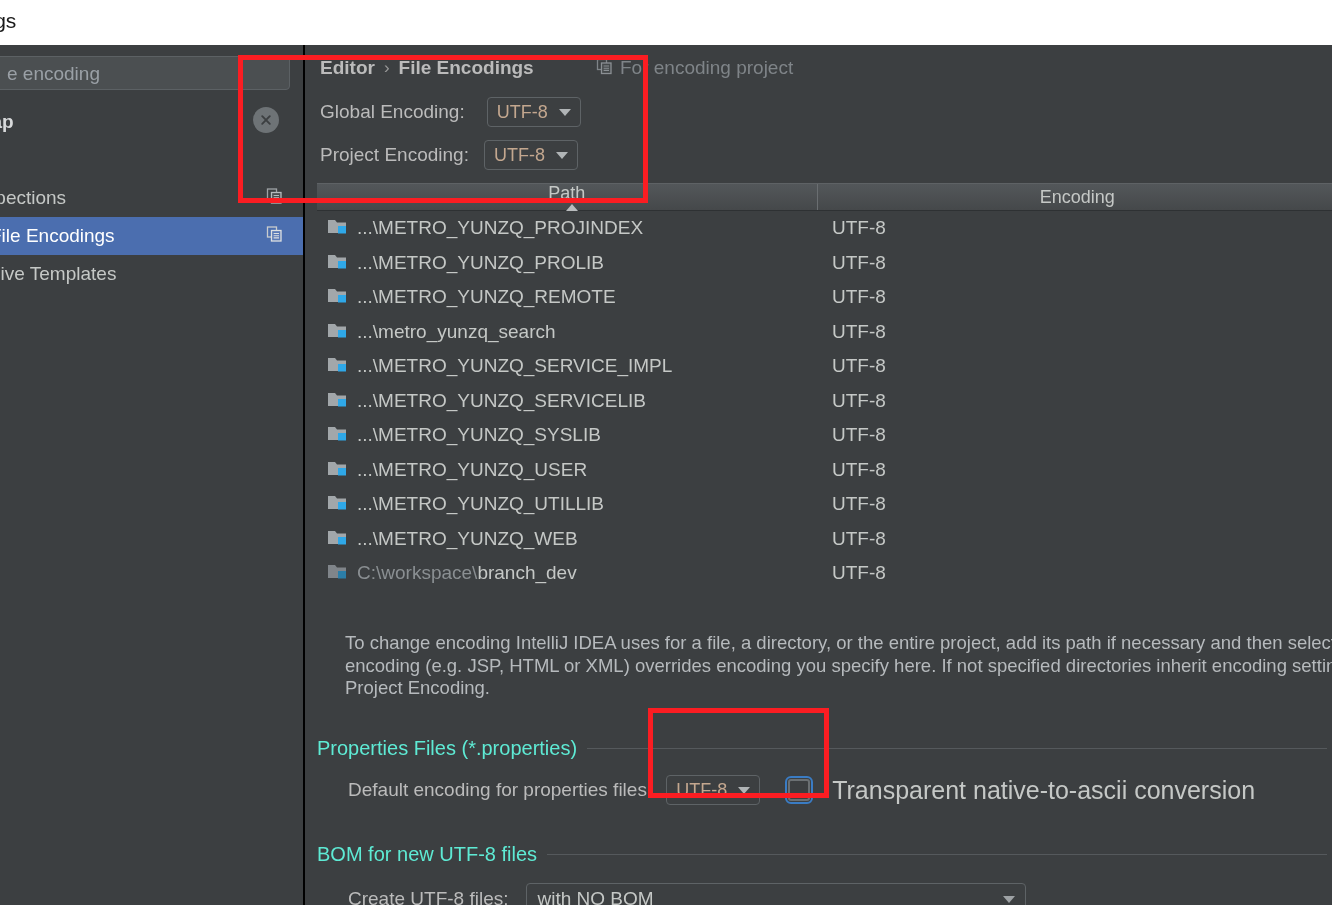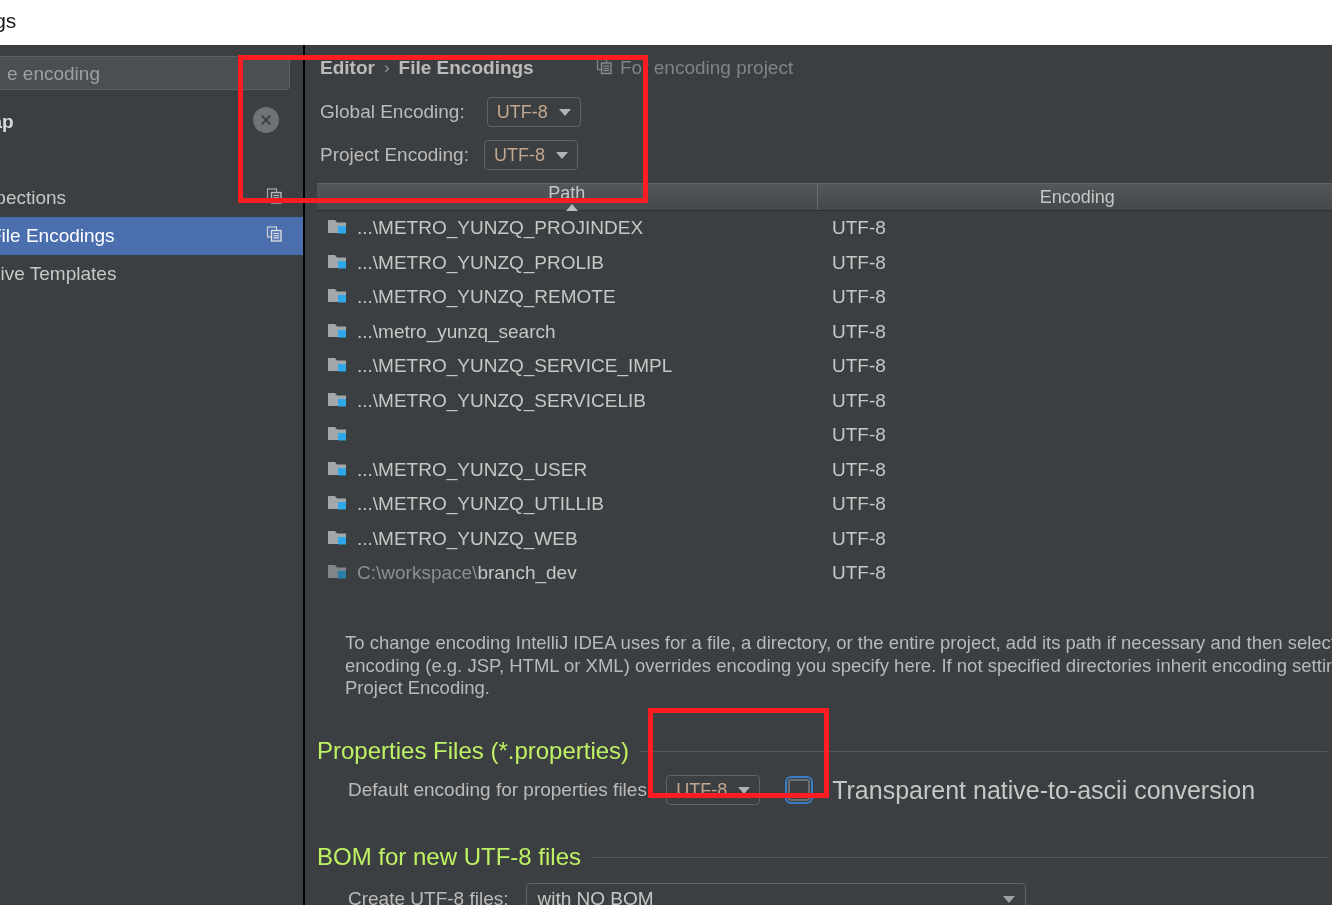--- a/index.html
+++ b/index.html
@@ -204,21 +204,21 @@
     font-size: 18.5px; line-height: 22.5px;
     color: #b6babd;
   }
 
   
   .group {
     position: absolute;
     display: flex; align-items: center;
     width: 1010px;
   }
-  .group-title { font-size: 24px; color: #bef264; white-space: nowrap; }
+  .group-title { font-size: 20px; color: #5eead4; white-space: nowrap; }
   .group-line { flex: 1; height: 1px; background: #55595c; margin-left: 10px; }
 
   .checkbox {
     width: 22px; height: 22px;
     box-sizing: border-box;
     background: #3c3f41;
     border: 2px solid #6b7073;
     border-radius: 3px;
     outline: 2px solid #3a7cc4;
     outline-offset: 1px;
@@ -422,20 +422,21 @@
                 <span class="p-text">...\METRO_YUNZQ_SERVICELIB</span>
               </div>
               <div class="td-enc">UTF-8</div>
             </div>
             <div class="trow">
               <div class="td-path">
                 <span><svg width="22" height="18" viewBox="0 0 22 18">
                     <path d="M1 3 h7 l2 2.4 h9 v10.6 h-18 z" fill="#a2a7aa"></path>
                     <rect x="11" y="9" width="8" height="7.5" fill="#2fa8e8"></rect>
                   </svg></span>
+                <span class="p-text">...\METRO_YUNZQ_SYSLIB</span>
               </div>
               <div class="td-enc">UTF-8</div>
             </div>
             <div class="trow">
               <div class="td-path">
                 <span><svg width="22" height="18" viewBox="0 0 22 18">
                     <path d="M1 3 h7 l2 2.4 h9 v10.6 h-18 z" fill="#a2a7aa"></path>
                     <rect x="11" y="9" width="8" height="7.5" fill="#2fa8e8"></rect>
                   </svg></span>
                 <span class="p-text">...\METRO_YUNZQ_USER</span>

